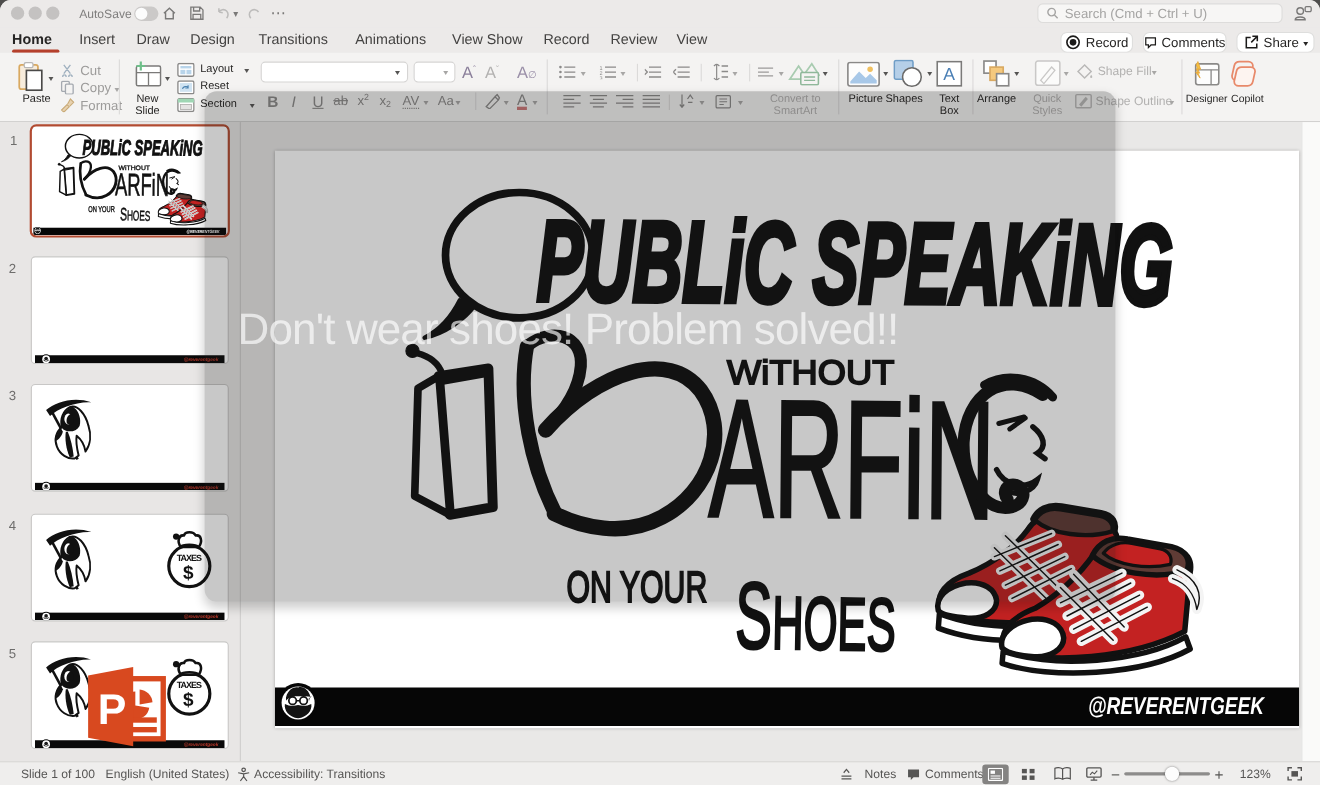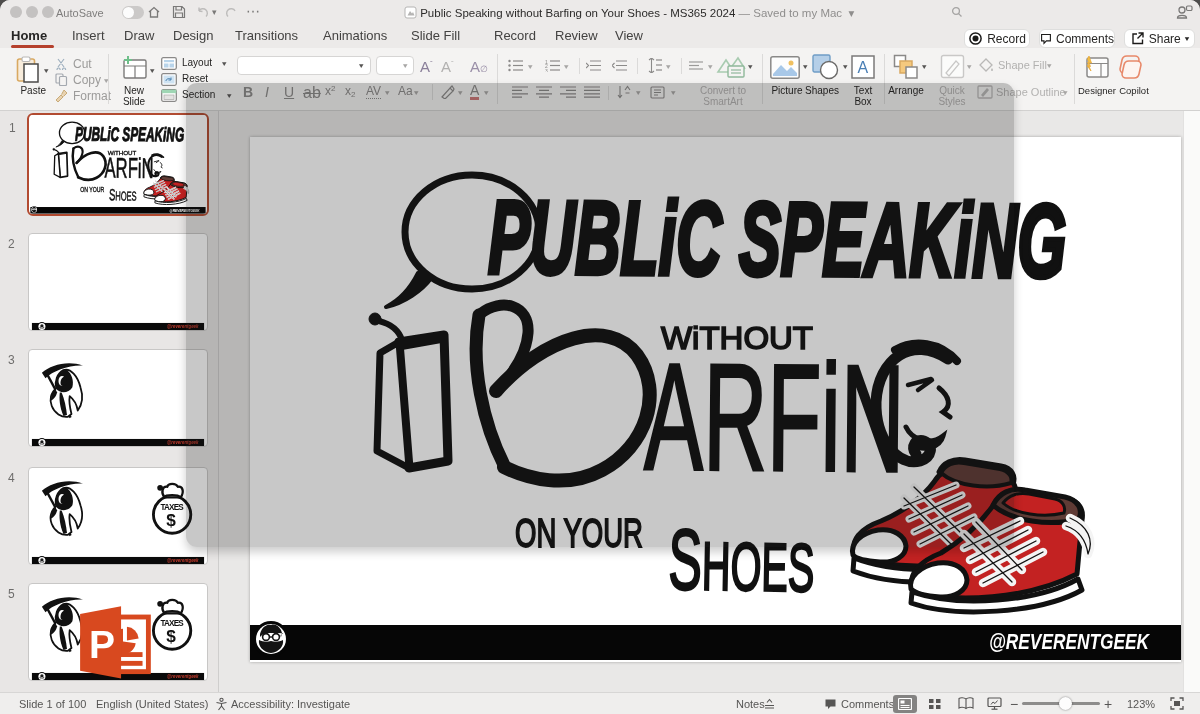--- a/index.html
+++ b/index.html
@@ -2,21 +2,21 @@
 <html><head>
 <meta charset="utf-8">
 <style>
   * { margin:0; padding:0; box-sizing:border-box; }
   html,body { width:1200px; height:714px; overflow:hidden; background:#4e4d4c; }
   #app { position:relative; width:1200px; height:714px; font-family:"Liberation Sans",sans-serif; background:#e9e8e7; border-radius:10px 10px 0 0; overflow:hidden; }
   .abs { position:absolute; }
   
   #titlebar { position:absolute; left:0; top:0; width:1200px; height:25px; background:#eceae9; }
   .tl { position:absolute; top:6px; width:12px; height:12px; border-radius:50%; background:#c4c2c1; }
-  #autosave { position:absolute; left:56px; top:7px; font-size:11px; color:#7f7e7d; }
+  #autosave { position:absolute; left:72px; top:7px; font-size:11px; color:#7f7e7d; }
   .toggle { position:absolute; left:122px; top:6px; width:22px; height:13px; border-radius:7px; background:#cbc9c8; }
   .toggle .knob { position:absolute; left:1px; top:1px; width:11px; height:11px; border-radius:50%; background:#fcfcfc; }
   .tbico { position:absolute; top:4px; color:#7a7978; font-size:13px; }
   #doctitle { position:absolute; left:404px; top:6px; font-size:11.5px; color:#2c2b2a; white-space:nowrap; }
   #doctitle .saved { color:#8f8e8d; }
   #searchbox { position:absolute; left:943px; top:3px; width:223px; height:18px; background:#f7f6f5; border:1px solid #dddcdb; border-radius:5px; font-size:12px; color:#a5a4a3; line-height:16px; padding-left:24px; }
   
   #tabrow { position:absolute; left:0; top:25px; width:1200px; height:23px; background:#eceae9; }
   .tab { position:absolute; top:3px; font-size:13px; color:#434241;text-align:right; }
   .tab.active { color:#262524; font-weight:bold; }
@@ -67,43 +67,40 @@
         <path d="M1.5 1.5 H10 L12.5 4 V12.5 H1.5 Z M4 1.5 V5 H9.5 V1.5 M3.5 12 V8 H10.5 V12" fill="none" stroke="#7a7978" stroke-width="1.2"></path>
       </svg>
     <svg class="tbico" style="left:196px;top:5px" width="14" height="14" viewBox="0 0 14 14">
         <path d="M3 6 C4 3.5 8 3 10 5 C12 7 11.5 10 10 11.5 M3 6 L3 2.5 M3 6 L6.5 6.5" fill="none" stroke="#bdbcbb" stroke-width="1.4"></path>
       </svg>
     <div class="tbico" style="left:212px;top:7px;font-size:9px;color:#7a7978">▾</div>
     <svg class="tbico" style="left:224px;top:5px" width="14" height="14" viewBox="0 0 14 14">
         <path d="M11 6 C10 3.5 6 3 4 5 C2 7 2.5 10 4 11.5" fill="none" stroke="#bdbcbb" stroke-width="1.4"></path>
       </svg>
     <div class="tbico" style="left:246px;top:3px;font-size:14px;letter-spacing:1px;color:#7a7978">⋯</div>
-    <div id="doctitle"><svg width="13" height="13" viewBox="0 0 13 13" style="vertical-align:-2px">
-          <rect x="1" y="1" width="11" height="11" rx="2" fill="#fff" stroke="#b5b4b3" stroke-width="1"></rect>
-          <path d="M3.5 9.5 L6 5 L8 7.5 L9 6 L10.5 9.5 Z" fill="#b5b4b3"></path>
-        </svg> Public Speaking without Barfing on Your Shoes - MS365 2024 <span class="saved">— Saved to my Mac &nbsp;▾</span></div>
+    <div id="searchbox">Search (Cmd + Ctrl + U)</div>
     <svg class="tbico" style="left:1176px;top:4px" width="17" height="16" viewBox="0 0 17 16">
         <circle cx="6" cy="6" r="3" fill="none" stroke="#7a7978" stroke-width="1.3"></circle>
         <path d="M1.5 14 C1.5 10.5 10.5 10.5 10.5 14 Z" fill="none" stroke="#7a7978" stroke-width="1.3"></path>
         <rect x="10.5" y="2" width="5.5" height="4.5" rx="1.2" fill="none" stroke="#7a7978" stroke-width="1.2"></rect>
       </svg>
     <svg style="position:absolute;left:951px;top:6px" width="12" height="12" viewBox="0 0 12 12">
         <circle cx="5" cy="5" r="3.4" fill="none" stroke="#a5a4a3" stroke-width="1.3"></circle>
         <line x1="7.6" y1="7.6" x2="10.5" y2="10.5" stroke="#a5a4a3" stroke-width="1.3"></line>
       </svg>
   </div>
 
   <div id="tabrow">
     <div class="tab active" style="left:11px;">Home</div>
     <div class="tab" style="left:72px;">Insert</div>
     <div class="tab" style="left:124px;">Draw</div>
     <div class="tab" style="left:173px;">Design</div>
     <div class="tab" style="left:235px;">Transitions</div>
     <div class="tab" style="left:323px;">Animations</div>
-    <div class="tab" style="left:411px;">Slide Fill</div>
+    <div class="tab" style="left:411px;">View Show</div>
     <div class="tab" style="left:494px;">Record</div>
     <div class="tab" style="left:555px;">Review</div>
     <div class="tab" style="left:615px;">View</div>
     <div id="homeline"></div>
     <div class="pillbtn" style="left:964px;top:4px;width:66px;">
       <svg width="15" height="15" viewBox="0 0 15 15">
           <circle cx="7.5" cy="7.5" r="5.6" fill="none" stroke="#1c1b1a" stroke-width="1.5"></circle>
           <circle cx="7.5" cy="7.5" r="3" fill="#1c1b1a"></circle>
         </svg>
       Record
@@ -183,21 +180,21 @@
     <div class="combo" style="left:237px;top:8px;width:134px;height:19px;"></div>
     <div class="chev" style="left:359px;top:13px;">▾</div>
     <div class="combo" style="left:376px;top:8px;width:38px;height:19px;"></div>
     <div class="chevg" style="left:403px;top:13px;">▾</div>
     <div class="abs" style="left:420px;top:10px;font-size:15px;color:#8a7f9a;">A<span style="font-size:8px;vertical-align:6px;">ˆ</span></div>
     <div class="abs" style="left:441px;top:10px;font-size:15px;color:#b2b1b0;">A<span style="font-size:8px;vertical-align:6px;">ˇ</span></div>
     <div class="abs" style="left:470px;top:10px;font-size:15px;color:#9a8fa8;">A<span style="font-size:9px;">∅</span></div>
     <div class="abs" style="left:243px;top:36px;font-size:14px;font-weight:bold;color:#8b8a89;">B</div>
     <div class="abs" style="left:265px;top:36px;font-size:14px;font-style:italic;color:#8b8a89;">I</div>
     <div class="abs" style="left:284px;top:36px;font-size:14px;text-decoration:underline;color:#8b8a89;">U</div>
-    <div class="abs" style="left:303px;top:36px;font-size:16px;text-decoration:line-through;color:#8b8a89;">ab</div>
+    <div class="abs" style="left:303px;top:36px;font-size:12px;text-decoration:line-through;color:#8b8a89;">ab</div>
     <div class="abs" style="left:325px;top:36px;font-size:12px;color:#8b8a89;">x<span style="font-size:8px;vertical-align:4px;">2</span></div>
     <div class="abs" style="left:345px;top:36px;font-size:12px;color:#8b8a89;">x<span style="font-size:8px;vertical-align:-2px;">2</span></div>
     <div class="abs" style="left:366px;top:36px;font-size:12px;color:#8b8a89;border-bottom:1px dotted #8b8a89;">AV</div>
     <div class="chevg" style="left:385px;top:40px;">▾</div>
     <div class="abs" style="left:398px;top:36px;font-size:12px;color:#8b8a89;">Aa</div>
     <div class="chevg" style="left:414px;top:40px;">▾</div>
     <div class="rdiv" style="left:432px;top:36px;height:16px;"></div>
     <svg class="abs" style="left:440px;top:37px" width="15" height="14" viewBox="0 0 15 14">
         <path d="M2 12 L10 3 L13 6 L5 14 Z M10 3 L12 1 L14 4 L13 6" fill="none" stroke="#8b8a89" stroke-width="1.2"></path>
       </svg>
@@ -372,33 +369,34 @@
   </div>
 
   <div id="editor">
     <div id="vscroll"></div>
     <div id="slide"><svg width="931" height="525" viewBox="0 0 931 525">
           <use href="#slideart"></use>
         </svg></div>
   </div>
 
   <div id="overlay"></div>
+  <div id="ovline2">Don't wear shoes! Problem solved!!</div>
 
   <div id="statusbar">
     <div class="sbitem" style="left:19px;">Slide 1 of 100</div>
     <div class="sbitem" style="left:96px;">English (United States)</div>
     <svg class="sbitem" style="left:215px;top:4px" width="13" height="14" viewBox="0 0 13 14">
         <circle cx="6.5" cy="2.8" r="1.6" fill="none" stroke="#565554" stroke-width="1.1"></circle>
         <path d="M1.5 5.5 L6.5 6.5 L11.5 5.5 M6.5 6.5 V9 L3.5 13 M6.5 9 L9.5 13" fill="none" stroke="#565554" stroke-width="1.1"></path>
       </svg>
-    <div class="sbitem" style="left:231px;">Accessibility: Investigate</div>
+    <div class="sbitem" style="left:231px;">Accessibility: Transitions</div>
     <svg class="sbitem" style="left:763px;top:5px" width="13" height="12" viewBox="0 0 13 12">
         <path d="M2 10 H11 M2 7.5 H11 M4 4.5 L6.5 1.5 L9 4.5" fill="none" stroke="#565554" stroke-width="1.1"></path>
       </svg>
-    <div class="sbitem" style="left:736px;">Notes</div>
+    <div class="sbitem" style="left:786px;">Notes</div>
     <svg class="sbitem" style="left:824px;top:5px" width="13" height="12" viewBox="0 0 13 12">
         <path d="M1.5 1.5 H11.5 V8.5 H6.5 L4 11 V8.5 H1.5 Z" fill="#565554"></path>
       </svg>
     <div class="sbitem" style="left:841px;">Comments</div>
     <div class="sbitem" style="left:893px;top:2px;width:24px;height:18px;background:#848382;border-radius:3px;"></div>
     <svg class="sbitem" style="left:898px;top:5px" width="14" height="12" viewBox="0 0 14 12">
         <rect x="0.5" y="0.5" width="13" height="11" rx="1" fill="none" stroke="#fff" stroke-width="1.2"></rect>
         <rect x="2.5" y="2.5" width="4" height="3" fill="#fff"></rect>
         <line x1="2.5" y1="7.5" x2="11.5" y2="7.5" stroke="#fff" stroke-width="1"></line>
         <line x1="2.5" y1="9.5" x2="11.5" y2="9.5" stroke="#fff" stroke-width="1"></line>

